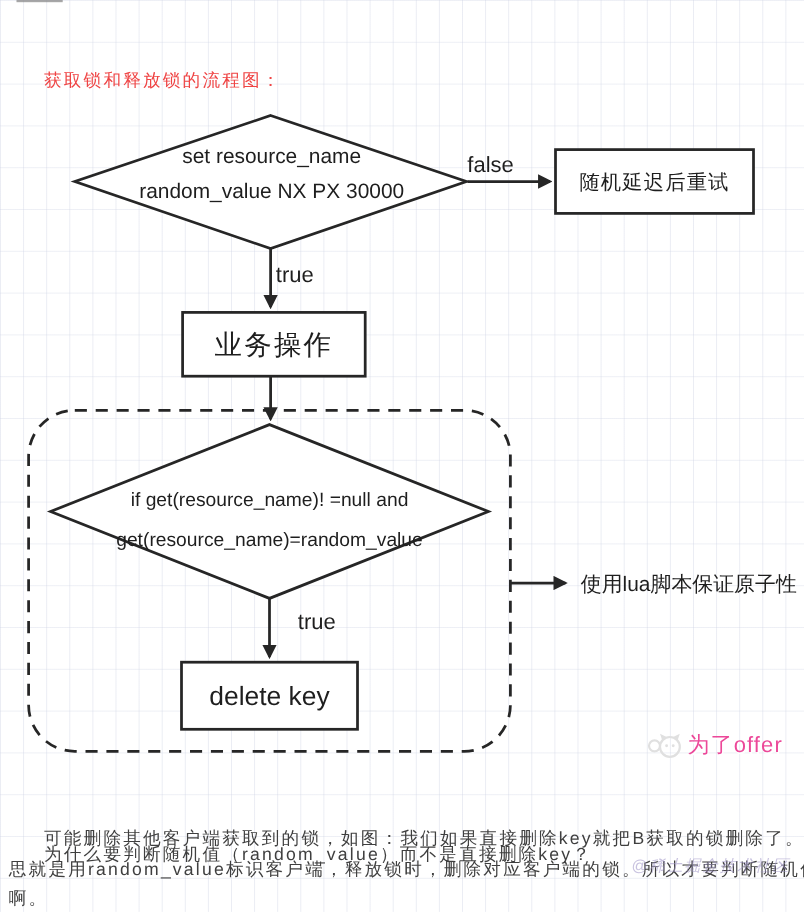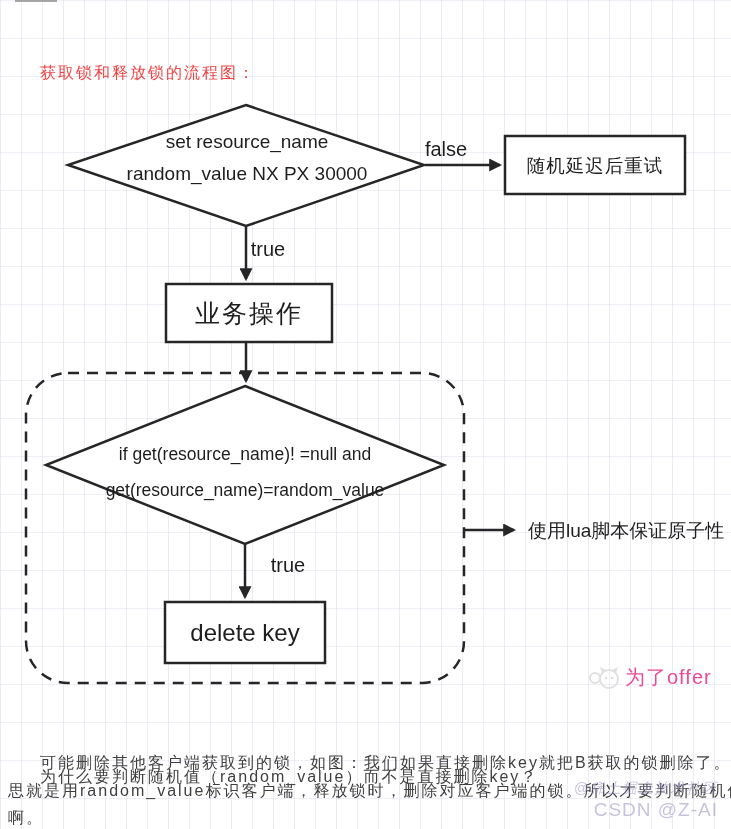--- a/index.html
+++ b/index.html
@@ -117,14 +117,13 @@
 <div class="question">为什么要判断随机值（random_value）而不是直接删除key？</div>
 
 <div class="para">
   <div class="line indent">可能删除其他客户端获取到的锁，如图：我们如果直接删除key就把B获取的锁删除了。意</div>
   <div class="line">思就是用random_value标识客户端，释放锁时，删除对应客户端的锁。所以才要判断随机值</div>
   <div class="line">啊。</div>
 </div>
 
 <div class="wm-csdn">
   <div class="l1">@稀土掘金技术社区</div>
-  <div class="l2">CSDN @Z-AI</div>
 </div>
 
 </body></html>

